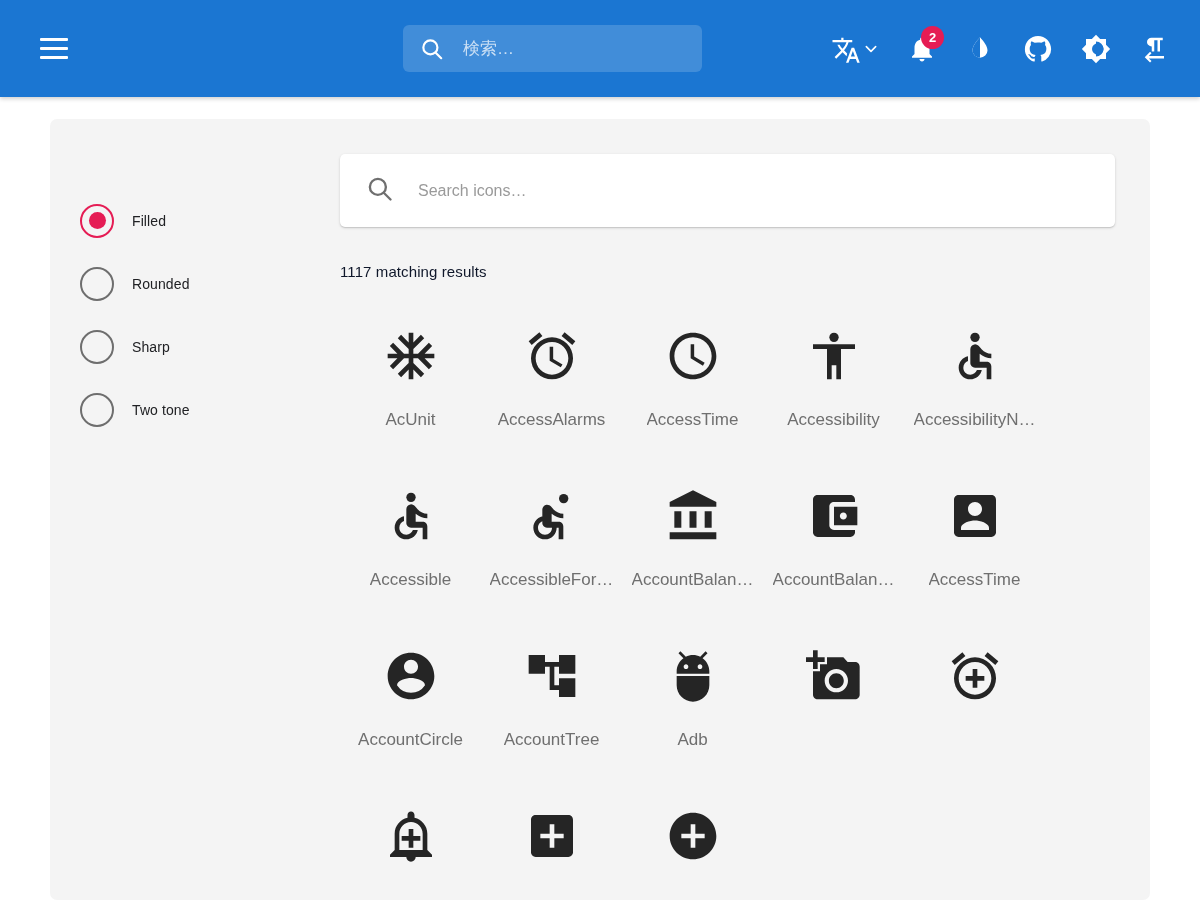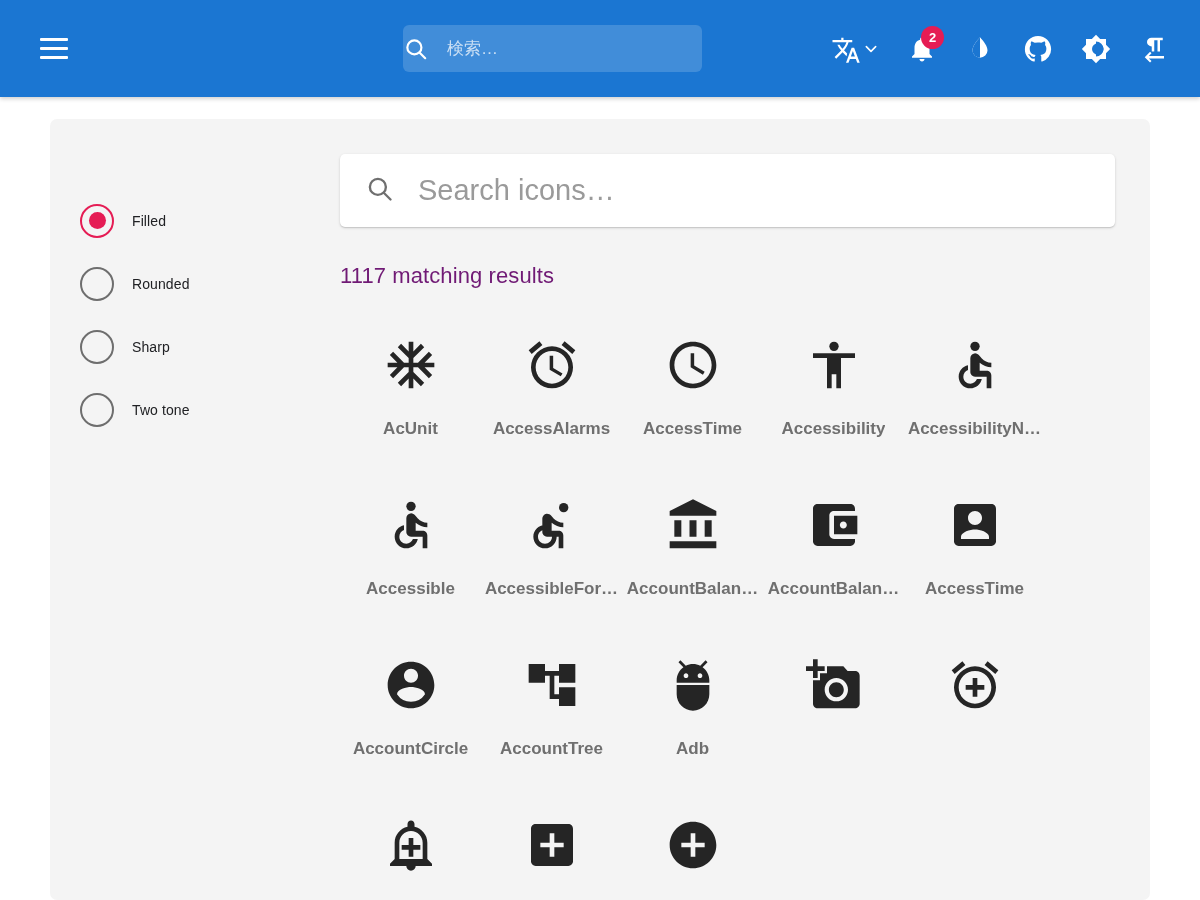--- a/index.html
+++ b/index.html
@@ -49,20 +49,21 @@
   .appbar-search {
     position: absolute;
     left: 403px;
     top: 25px;
     width: 299px;
     height: 47px;
     background: rgba(255,255,255,0.17);
     border-radius: 6px;
     display: flex;
     align-items: center;
+    padding-left: 16px;
     cursor: text;
   }
   .appbar-search .sicon { width: 26px; height: 26px; flex: 0 0 auto; }
   .appbar-search input {
     flex: 1;
     border: none;
     outline: none;
     background: transparent;
     color: #ffffff;
     font-size: 17px;
@@ -184,31 +185,31 @@
     align-items: center;
     padding-left: 25px;
     cursor: text;
   }
   .searchbox .sicon { flex: 0 0 auto; }
   .searchbox input {
     flex: 1;
     border: none;
     outline: none;
     background: transparent;
-    font-size: 29px;
+    font-size: 16px;
     color: #737373;
     font-family: "Liberation Sans", "DejaVu Sans", sans-serif;
     margin-left: 23px;
   }
   .searchbox input::placeholder { color: #9a9a9a; }
 
   .results-count {
     margin-top: 36px;
-    font-size: 22px;
-    color: #701a75;
+    font-size: 15px;
+    color: #0f172a;
     letter-spacing: 0.1px;
   }
 
   .grid {
     margin-top: 33px;
     display: grid;
     grid-template-columns: repeat(5, 141px);
     column-gap: 0px;
     row-gap: 0px;
   }
@@ -230,21 +231,20 @@
   .cell .cname {
     font-size: 17px;
     color: #6f6f6f;
     text-align: center;
     max-width: 138px;
     white-space: nowrap;
     overflow: hidden;
     text-overflow: ellipsis;
     line-height: 1;
     margin-top: 12px;
-    font-weight: bold;
   }
 </style>
 </head>
 <body>
 
 <header class="appbar">
 
   <button class="menu-btn">
     <span></span>
     <span></span>

